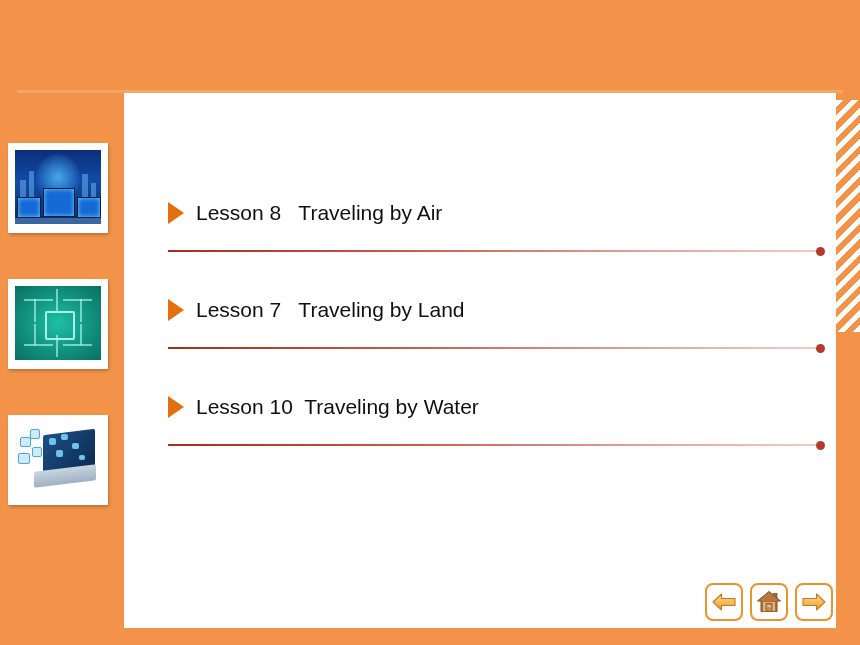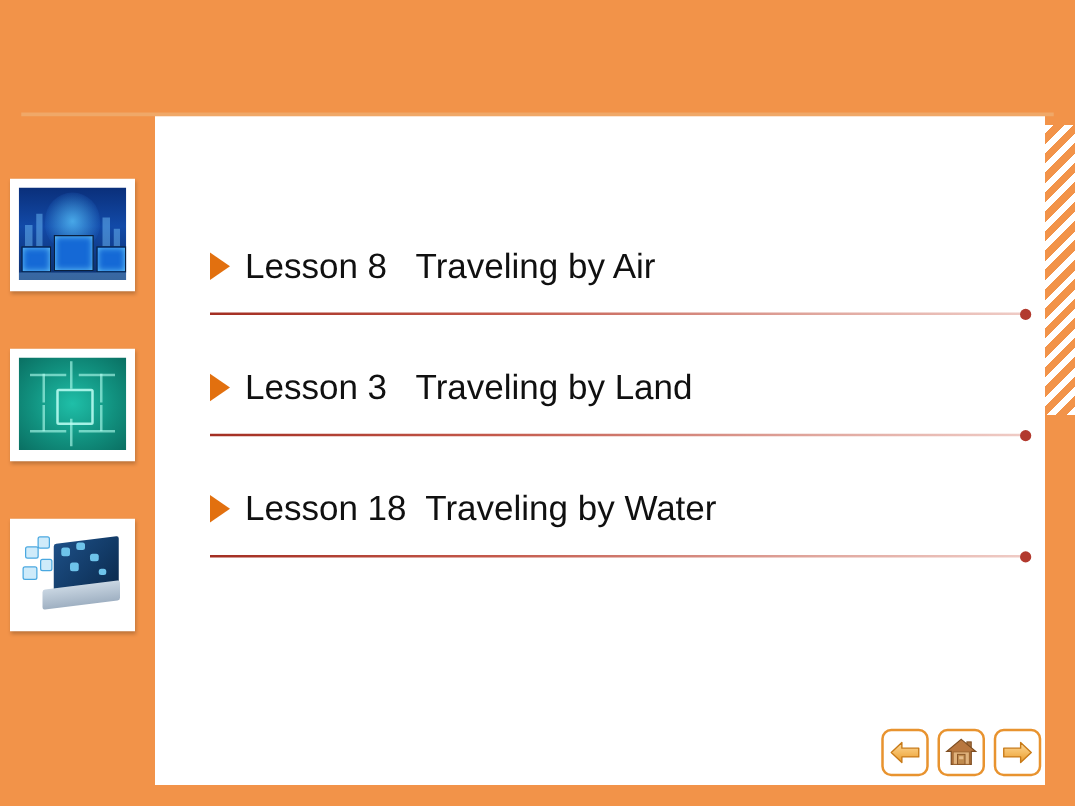--- a/index.html
+++ b/index.html
@@ -235,21 +235,21 @@
   .bullet {
     width: 0;
     height: 0;
     border-top: 11px solid transparent;
     border-bottom: 11px solid transparent;
     border-left: 16px solid #E2700F;
     margin-right: 12px;
     flex: 0 0 auto;
   }
   .lesson-text {
-    font-size: 28px;
+    font-size: 21px;
     color: #101010;
     white-space: pre;
     letter-spacing: 0px;
   }
   .divider-wrap {
     position: absolute;
     left: 0;
     top: 62px;
     width: 657px;
     height: 9px;
@@ -365,32 +365,32 @@
       </div>
       <div class="divider-wrap">
         <div class="divider"></div>
         <div class="divider-dot"></div>
       </div>
     </div>
 
     <div class="lesson-row">
       <div class="lesson-line">
         <span class="bullet"></span>
-        <span class="lesson-text">Lesson 3   Traveling by Land</span>
+        <span class="lesson-text">Lesson 7   Traveling by Land</span>
       </div>
       <div class="divider-wrap">
         <div class="divider"></div>
         <div class="divider-dot"></div>
       </div>
     </div>
 
     <div class="lesson-row">
       <div class="lesson-line">
         <span class="bullet"></span>
-        <span class="lesson-text">Lesson 18  Traveling by Water</span>
+        <span class="lesson-text">Lesson 10  Traveling by Water</span>
       </div>
       <div class="divider-wrap">
         <div class="divider"></div>
         <div class="divider-dot"></div>
       </div>
     </div>
 
   </div>
 
   <div class="navbar">

